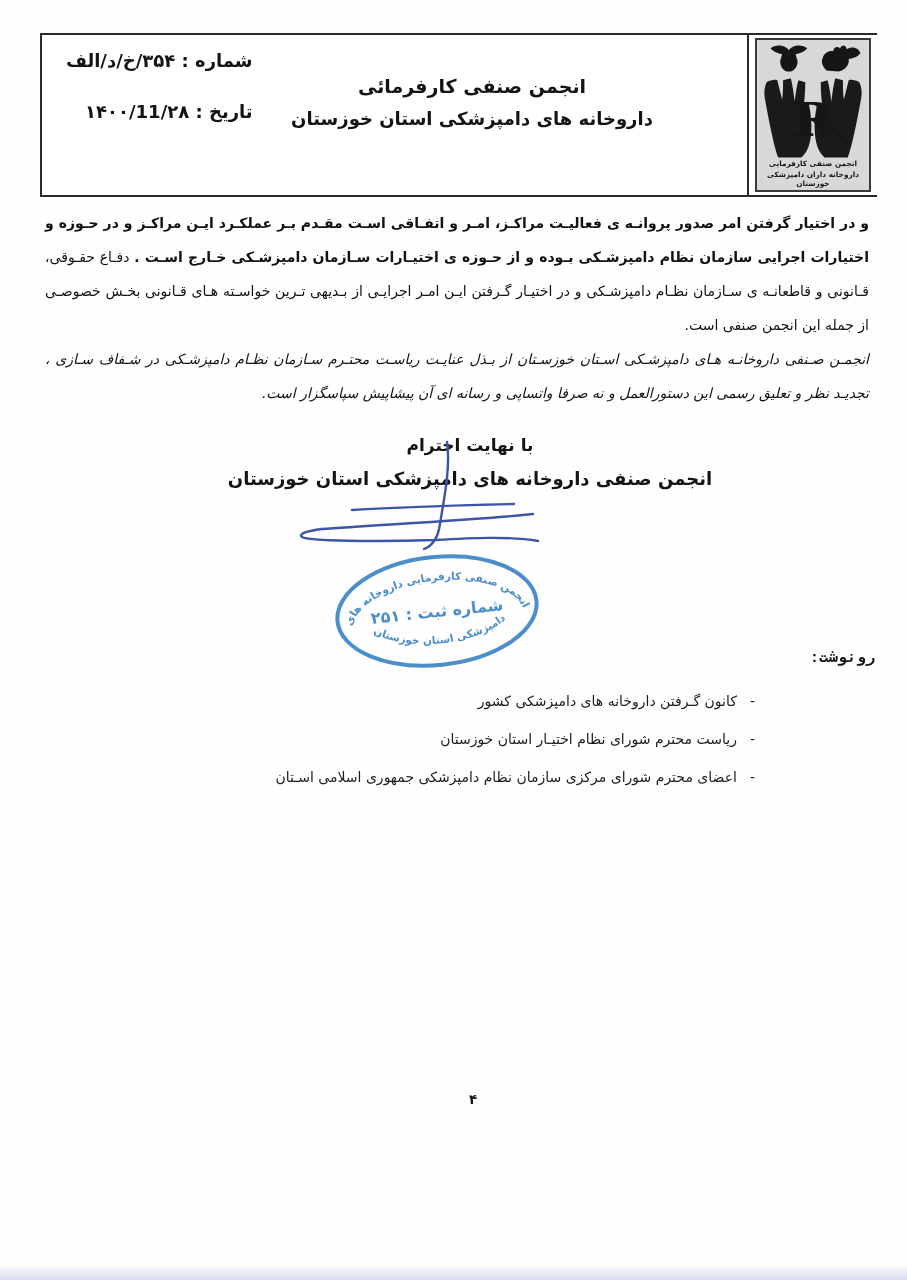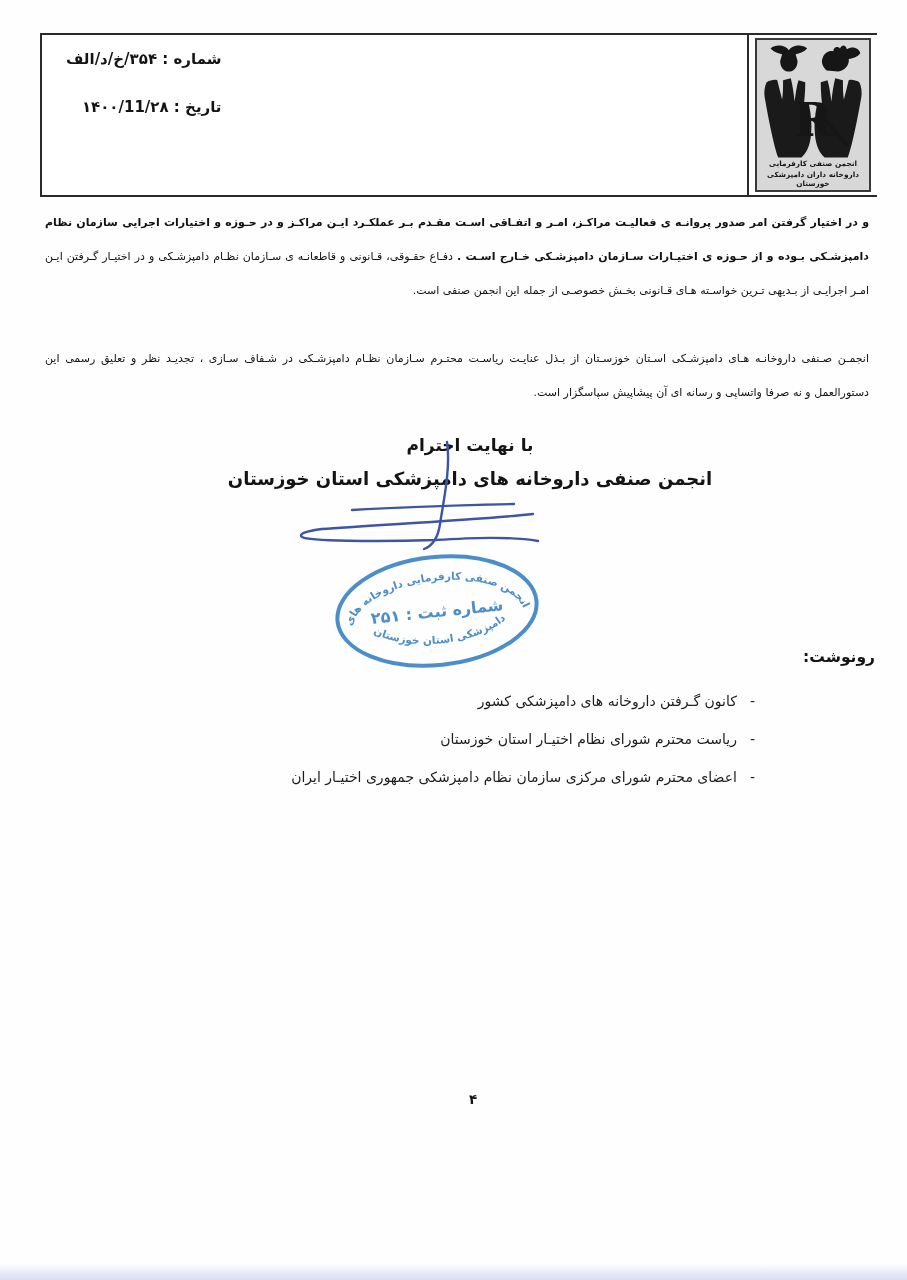--- a/index.html
+++ b/index.html
@@ -5,61 +5,63 @@
   html,body{margin:0;padding:0;}
   body{
     width:907px;height:1280px;position:relative;background:#fefefe;
     font-family:"DejaVu Sans", sans-serif;color:#141414;direction:rtl;overflow:hidden;
   }
   .page-tint{position:absolute;left:0;right:0;bottom:0;height:16px;
     background:linear-gradient(to bottom,rgba(190,196,232,0),rgba(184,192,230,.55));}
   
   .header-box{position:absolute;left:40px;top:33px;width:833px;height:160px;
     border:2px solid #2a2a2a;background:#fff;}
-  .ref-block{position:absolute;left:24px;top:17px;font-size:15px;font-weight:bold;
+  .ref-block{position:absolute;left:24px;top:17px;font-size:18px;font-weight:bold;
     white-space:nowrap;line-height:1;}
   .ref-line{margin-bottom:33px;}
   .org-title{position:absolute;left:150px;top:42px;width:560px;text-align:center;line-height:1;}
   .org-title .t1{font-size:19px;font-weight:bold;}
   .org-title .t2{font-size:18px;font-weight:bold;margin-top:14px;}
   .logo-cell{position:absolute;left:705px;top:0;bottom:0;width:128px;border-left:2px solid #2a2a2a;background:#fff;}
   .logo-frame{position:absolute;left:6px;right:6px;top:3px;bottom:3px;border:2px solid #3a3a3a;background:#d8d8d8;}
   .logo-frame svg{display:block;width:100%;height:100%;}
   
-  .para{position:absolute;left:45px;width:824px;font-size:11px;line-height:34px;
+  .para{position:absolute;left:45px;width:824px;font-size:14px;line-height:34px;
     text-align:justify;color:#111;}
   .para.p1{top:206px;}
-  .para.p2{top:342px;}
+  .para.p2{top:342px;font-style:italic;}
   .para .b{font-weight:bold;}
   
   .sig-block{position:absolute;left:180px;top:437px;width:580px;text-align:center;line-height:1;}
   .sig-closing{font-size:17px;font-weight:bold;}
   .sig-org{font-size:18px;font-weight:bold;margin-top:16px;}
   .sig-svg{position:absolute;left:280px;top:420px;width:360px;height:150px;pointer-events:none;}
   
   .stamp{position:absolute;left:330px;top:551px;width:214px;height:120px;
     transform:rotate(-6deg);opacity:.93;}
   .stamp svg{display:block;width:100%;height:100%;}
   
-  .cc-label{position:absolute;right:32px;top:648px;font-size:15.5px;font-weight:bold;}
+  .cc-label{position:absolute;right:32px;top:648px;font-size:15.5px;font-weight:bold;font-family:Liberation Mono, monospace;}
   .cc-item{position:absolute;right:152px;display:flex;gap:13px;direction:rtl;
     font-size:14px;color:#1c1c1c;white-space:nowrap;}
   .cc-item.i0{top:693px;} .cc-item.i1{top:731px;} .cc-item.i2{top:769px;}
   
   .page-num{position:absolute;left:469px;top:1091px;font-size:13.5px;font-weight:bold;}
 </style>
 </head>
 <body>
 
 <div class="header-box">
   <div class="ref-block">
     <div class="ref-line">شماره : ۳۵۴/خ/د/الف</div>
     <div class="ref-line">تاریخ : ۱۴۰۰/11/۲۸</div>
   </div>
   <div class="org-title">
+    <div class="t1">انجمن صنفی کارفرمائی</div>
+    <div class="t2">داروخانه های دامپزشکی استان خوزستان</div>
   </div>
   <div class="logo-cell">
     <div class="logo-frame">
       <svg viewBox="0 0 116 152">
         <rect x="0" y="0" width="116" height="152" fill="#d8d8d8"></rect>
 
         <path fill="#161616" d="M14,7 C20,2 30,4 33,9 C36,4 46,2 52,7 C48,11 44,12 40,13 L42,20 C42,27 38,31 33,31 C28,31 24,27 24,20 L26,13 C22,12 18,11 14,7 Z"></path>
 
         <path fill="#161616" d="M68,17 C70,11 75,9 79,10 C79,6 83,4 86,7 C88,3 92,3 93,8 C99,4 106,7 107,12 C104,16 100,17 95,18 C96,24 91,30 84,31 L72,30 C68,26 66,21 68,17 Z"></path>
 
@@ -116,17 +118,17 @@
 <div class="cc-item i0">
   <span>-</span>
   <span>کانون گـرفتن داروخانه های دامپزشکی کشور</span>
 </div>
 <div class="cc-item i1">
   <span>-</span>
   <span>ریاست محترم شورای نظام اختیـار استان خوزستان</span>
 </div>
 <div class="cc-item i2">
   <span>-</span>
-  <span>اعضای محترم شورای مرکزی سازمان نظام دامپزشکی جمهوری اختیـار ایران</span>
+  <span>اعضای محترم شورای مرکزی سازمان نظام دامپزشکی جمهوری اسلامی اسـتان</span>
 </div>
 
 <div class="page-num">۴</div>
 <div class="page-tint"></div>
 
 </body></html>

